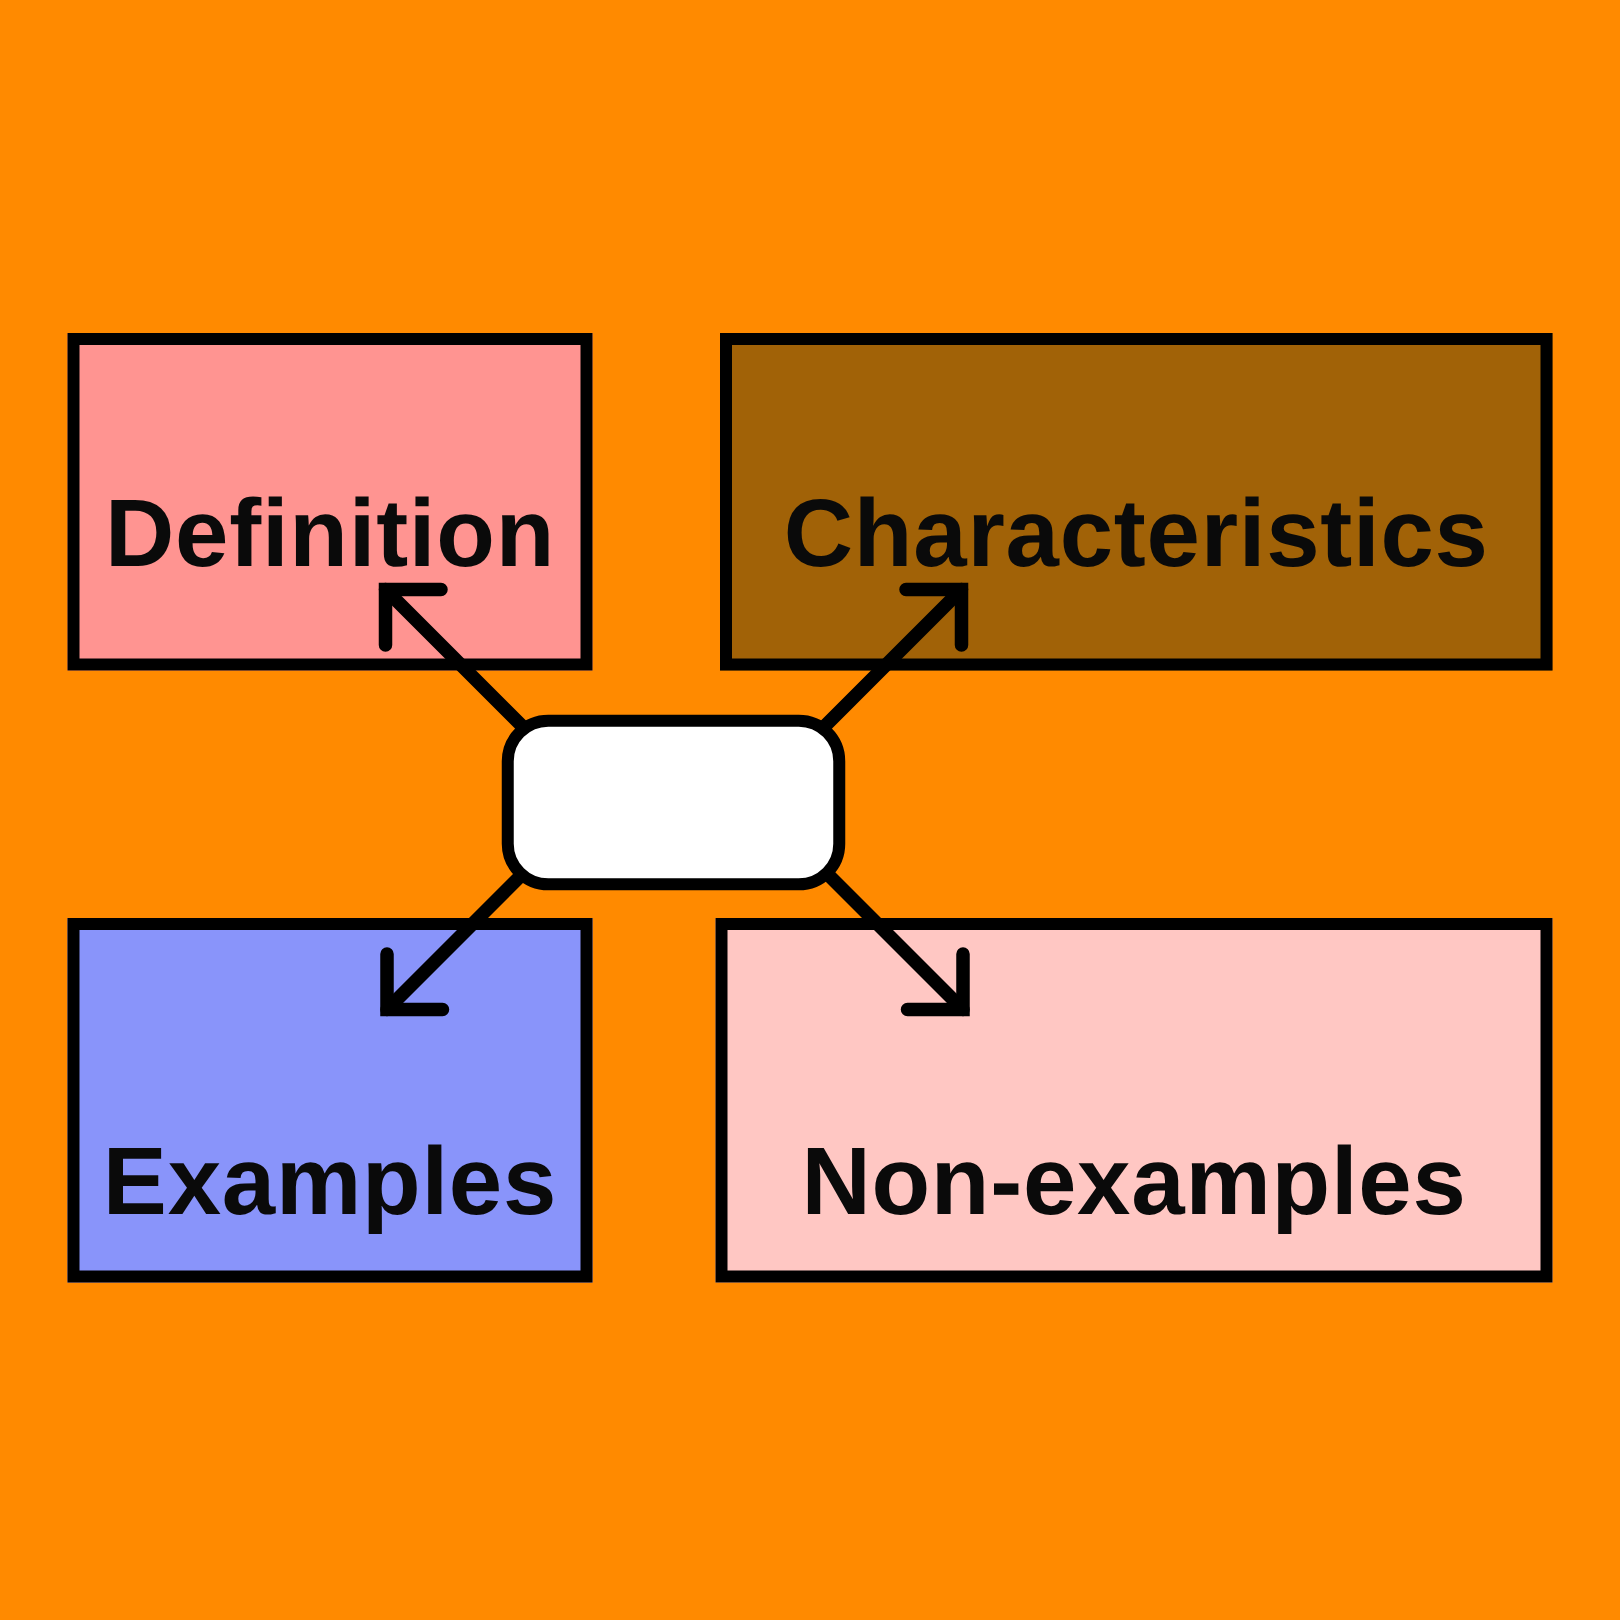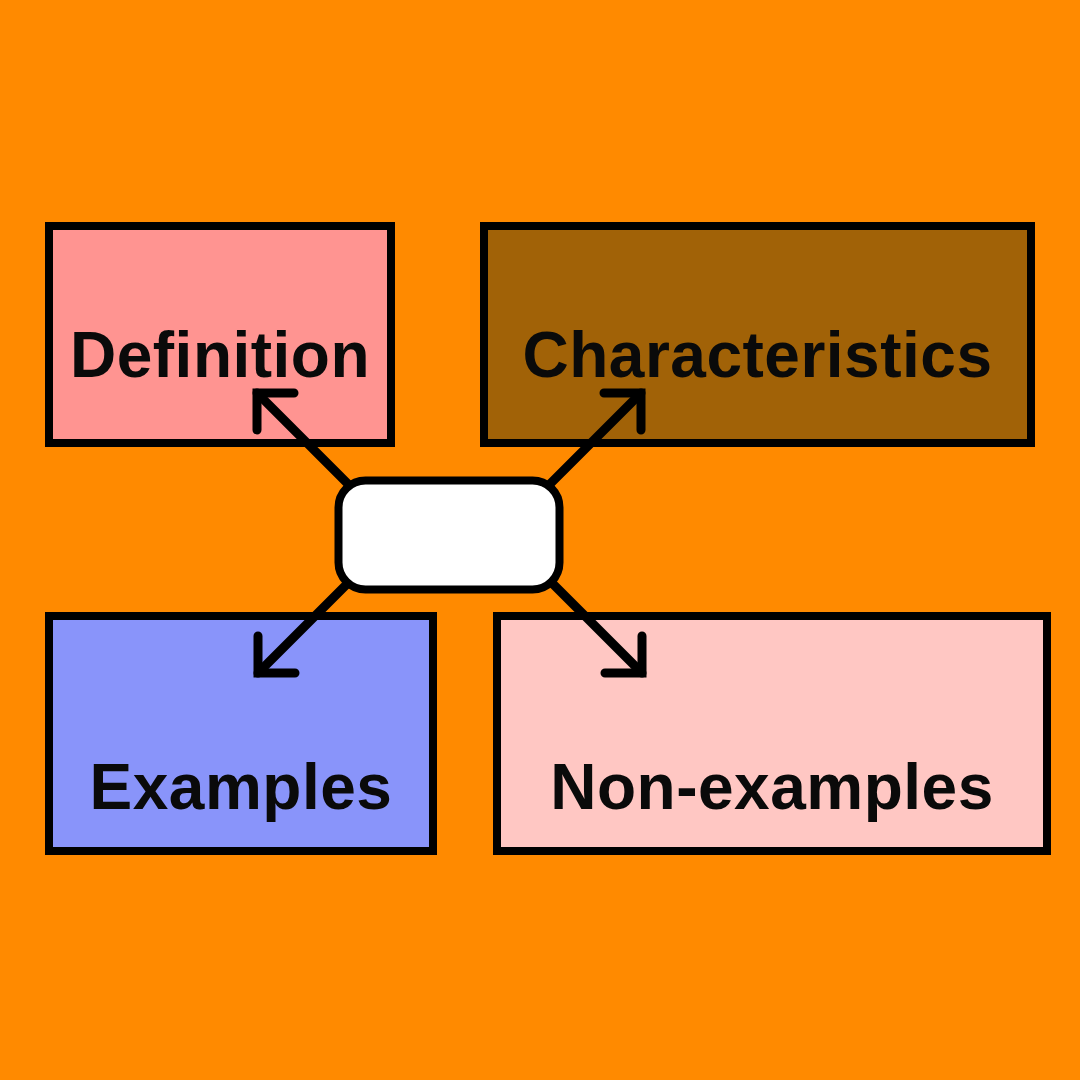--- a/index.html
+++ b/index.html
@@ -31,22 +31,22 @@
   .node-top {
     align-items: center;
     padding-top: 40px;
   }
   .node-bottom {
     align-items: flex-end;
     padding-bottom: 28px;
   }
   .box-definition       { left: 45px;  top: 222px; width: 350px; height: 225px; }
   .box-characteristics  { left: 480px; top: 222px; width: 555px; height: 225px; }
-  .box-examples         { left: 45px;  top: 612px; width: 392px; height: 243px; text-align: right; }
-  .box-non-examples     { left: 477px; top: 612px; width: 558px; height: 243px; margin-left: 16px; }
+  .box-examples         { left: 45px;  top: 612px; width: 350px; height: 243px; text-align: right; }
+  .box-non-examples     { left: 477px; top: 612px; width: 558px; height: 243px; }
   .overlay {
     position: absolute;
     left: 0;
     top: 0;
     width: 1080px;
     height: 1080px;
   }
 </style>
 </head>
 <body>

